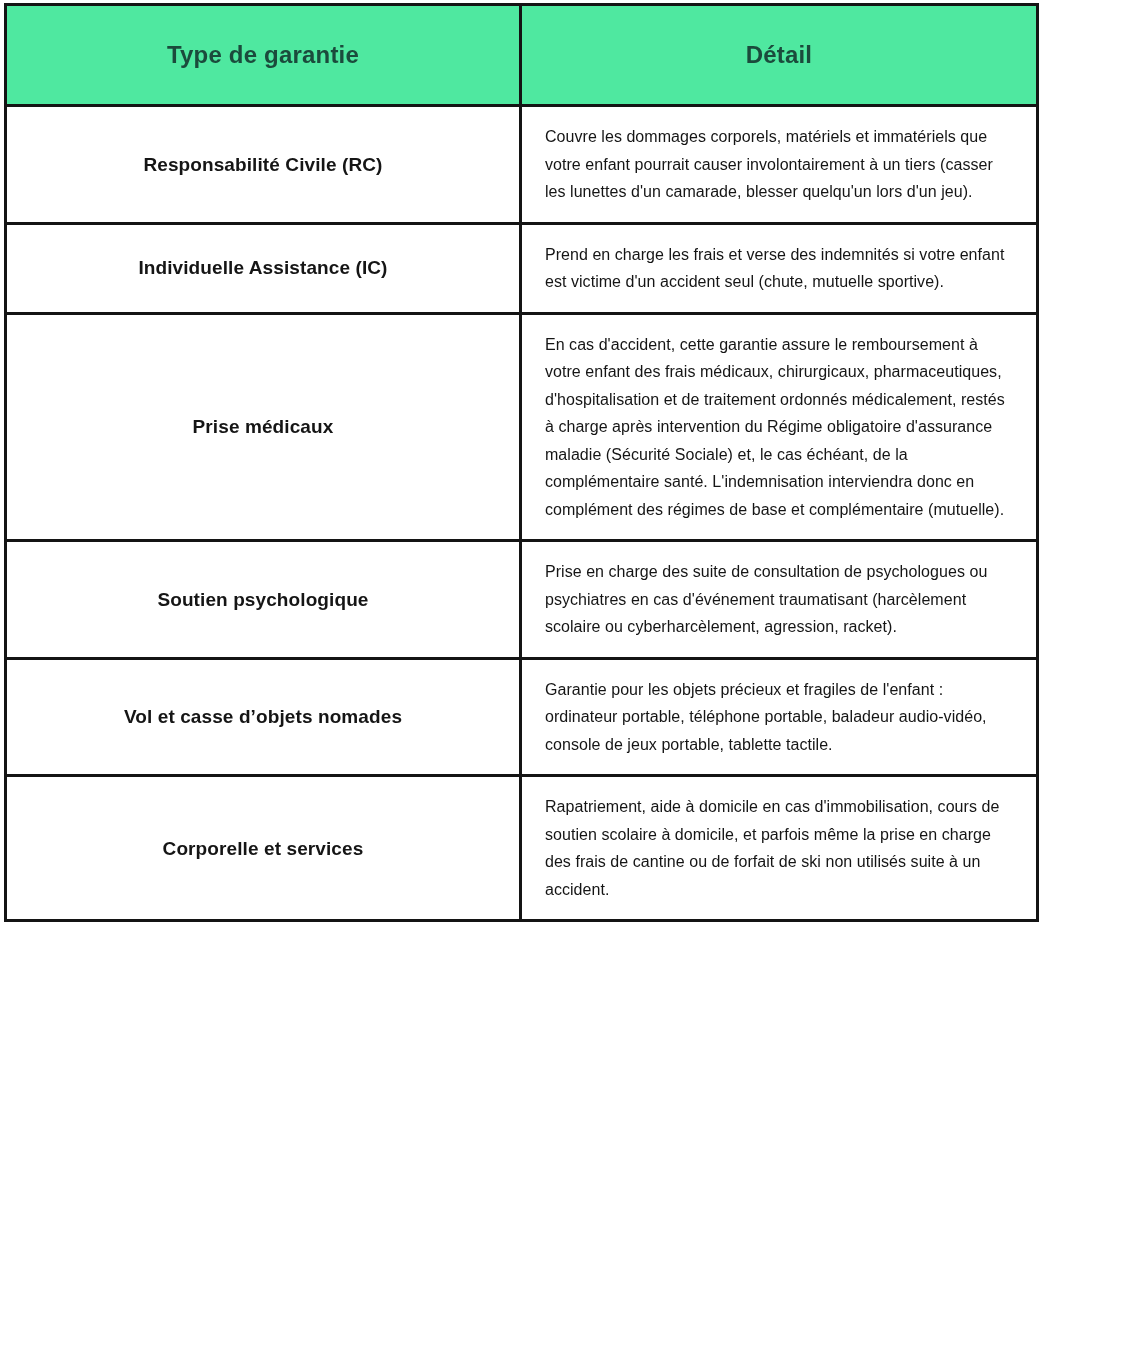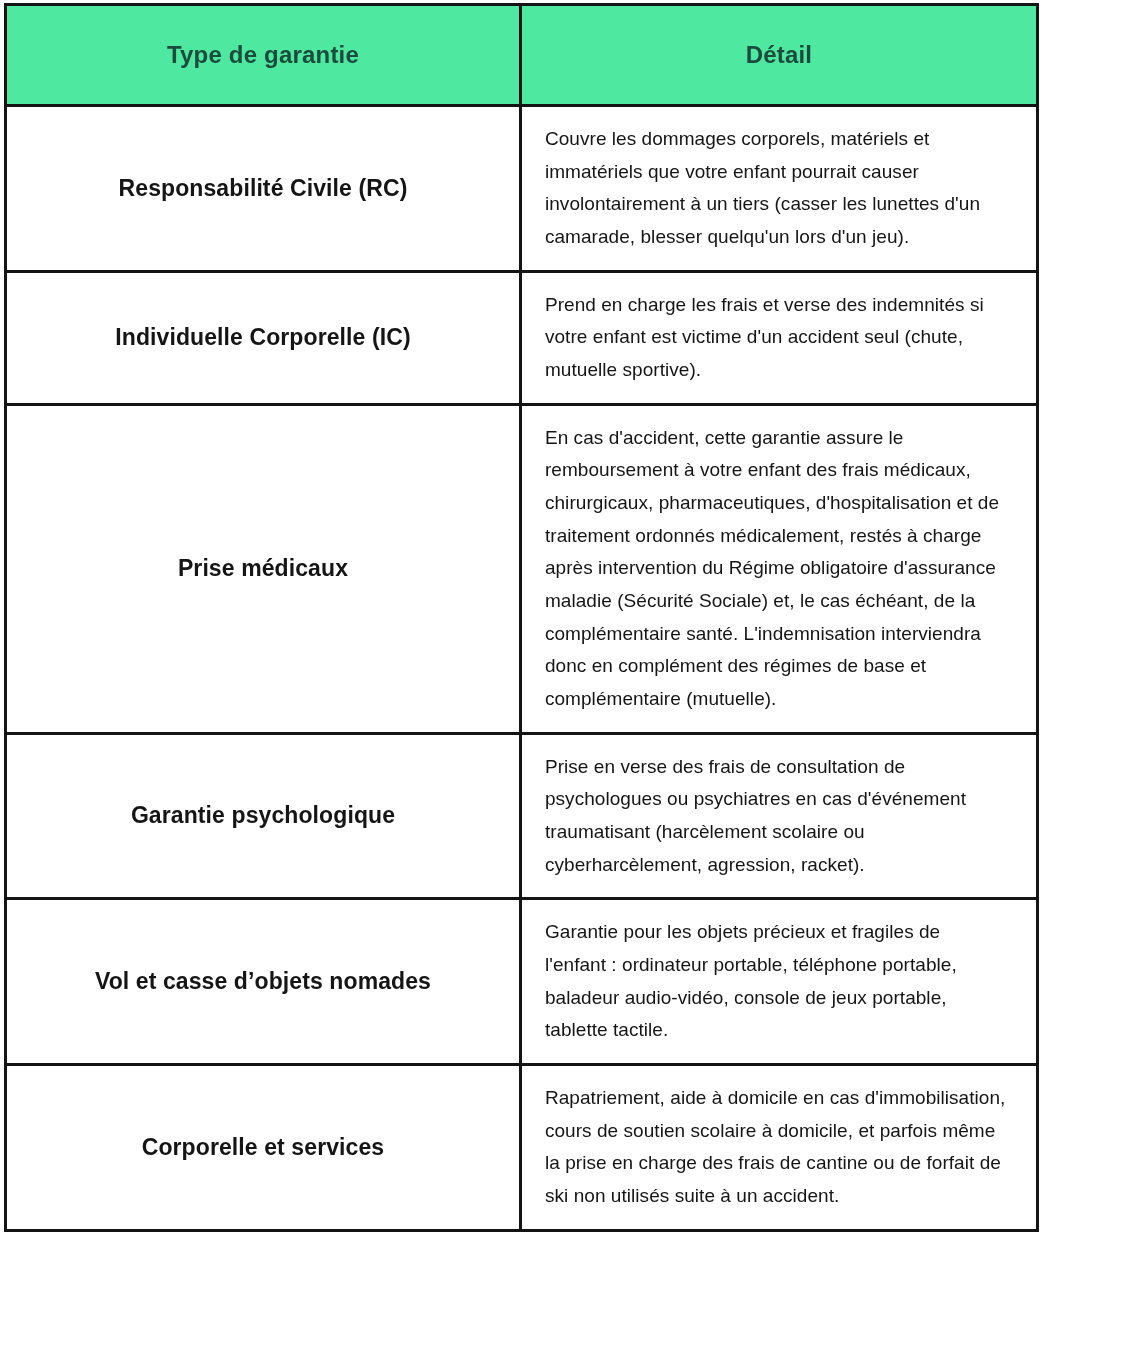--- a/index.html
+++ b/index.html
@@ -41,29 +41,29 @@
   }
 
   tbody td {
     border: 3px solid #141414;
     color: #151515;
     vertical-align: middle;
   }
   tbody td.type-cell {
     text-align: center;
     font-weight: bold;
-    font-size: 23px;
+    font-size: 19px;
     line-height: 1.45;
     padding: 14px 18px;
     letter-spacing: 0.1px;
   }
   tbody td.detail-cell {
     text-align: left;
     font-weight: normal;
-    font-size: 19px;
+    font-size: 16px;
     line-height: 1.72;
     padding: 16px 30px 16px 23px;
     letter-spacing: 0.05px;
   }
   tbody td.detail-cell .detail-text {
     display: block;
     max-width: 512px;
   }
 </style>
 </head>
@@ -82,35 +82,35 @@
       </tr>
     </thead>
     <tbody>
       <tr>
         <td class="type-cell">Responsabilité Civile (RC)</td>
         <td class="detail-cell">
           <span class="detail-text">Couvre les dommages corporels, matériels et immatériels que votre enfant pourrait causer involontairement à un tiers (casser les lunettes d'un camarade, blesser quelqu'un lors d'un jeu).</span>
         </td>
       </tr>
       <tr>
-        <td class="type-cell">Individuelle Corporelle (IC)</td>
+        <td class="type-cell">Individuelle Assistance (IC)</td>
         <td class="detail-cell">
           <span class="detail-text">Prend en charge les frais et verse des indemnités si votre enfant est victime d'un accident seul (chute, mutuelle sportive).</span>
         </td>
       </tr>
       <tr>
         <td class="type-cell">Prise médicaux</td>
         <td class="detail-cell">
           <span class="detail-text">En cas d'accident, cette garantie assure le remboursement à votre enfant des frais médicaux, chirurgicaux, pharmaceutiques, d'hospitalisation et de traitement ordonnés médicalement, restés à charge après intervention du Régime obligatoire d'assurance maladie (Sécurité Sociale) et, le cas échéant, de la complémentaire santé. L'indemnisation interviendra donc en complément des régimes de base et complémentaire (mutuelle).</span>
         </td>
       </tr>
       <tr>
-        <td class="type-cell">Garantie psychologique</td>
+        <td class="type-cell">Soutien psychologique</td>
         <td class="detail-cell">
-          <span class="detail-text">Prise en verse des frais de consultation de psychologues ou psychiatres en cas d'événement traumatisant (harcèlement scolaire ou cyberharcèlement, agression, racket).</span>
+          <span class="detail-text">Prise en charge des suite de consultation de psychologues ou psychiatres en cas d'événement traumatisant (harcèlement scolaire ou cyberharcèlement, agression, racket).</span>
         </td>
       </tr>
       <tr>
         <td class="type-cell">Vol et casse d’objets nomades</td>
         <td class="detail-cell">
           <span class="detail-text">Garantie pour les objets précieux et fragiles de l'enfant : ordinateur portable, téléphone portable, baladeur audio-vidéo, console de jeux portable, tablette tactile.</span>
         </td>
       </tr>
       <tr>
         <td class="type-cell">Corporelle et services</td>

